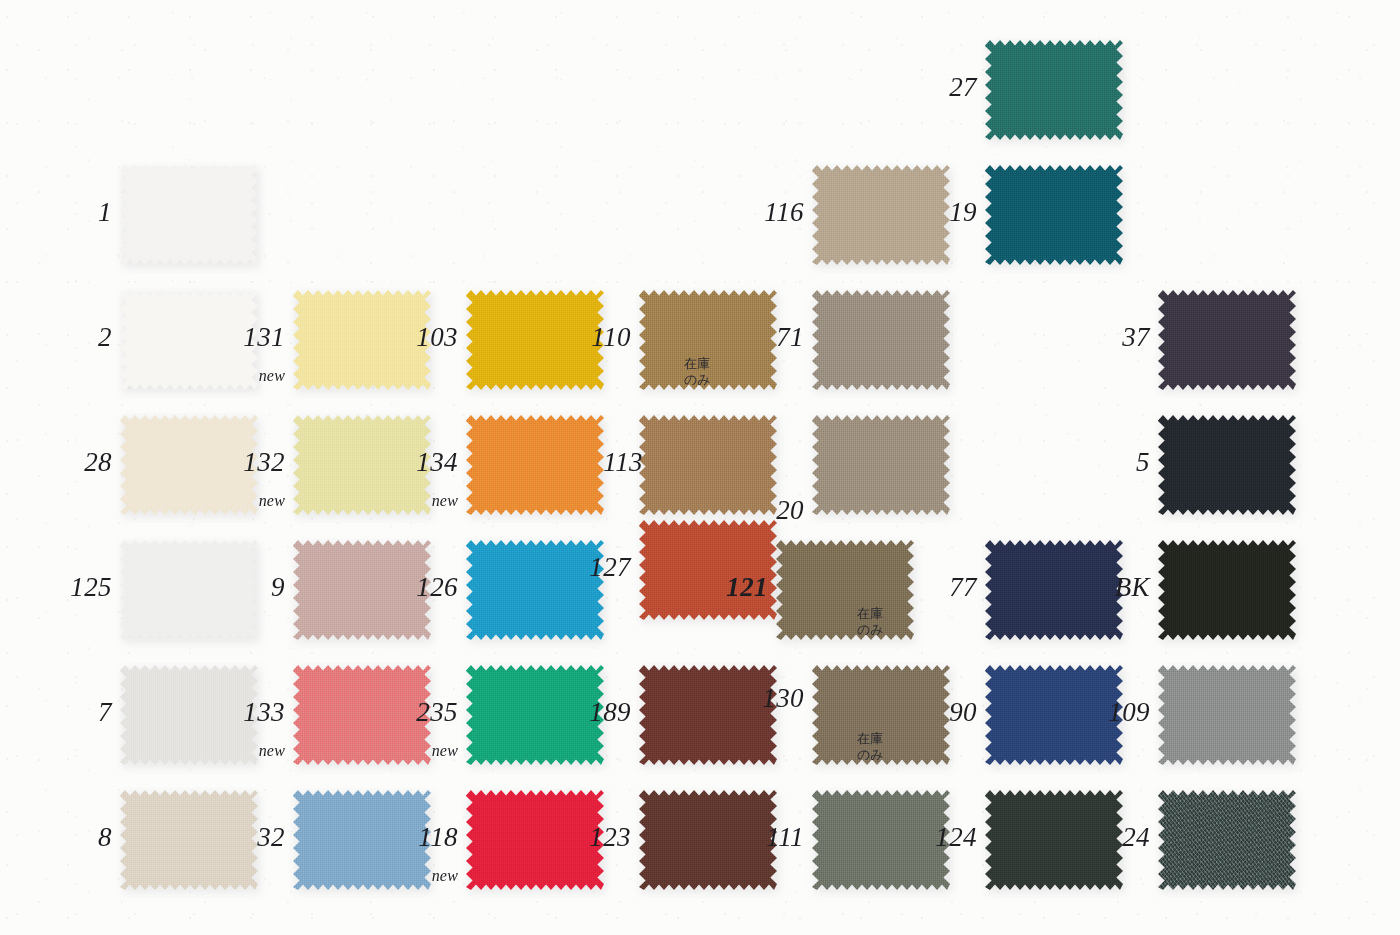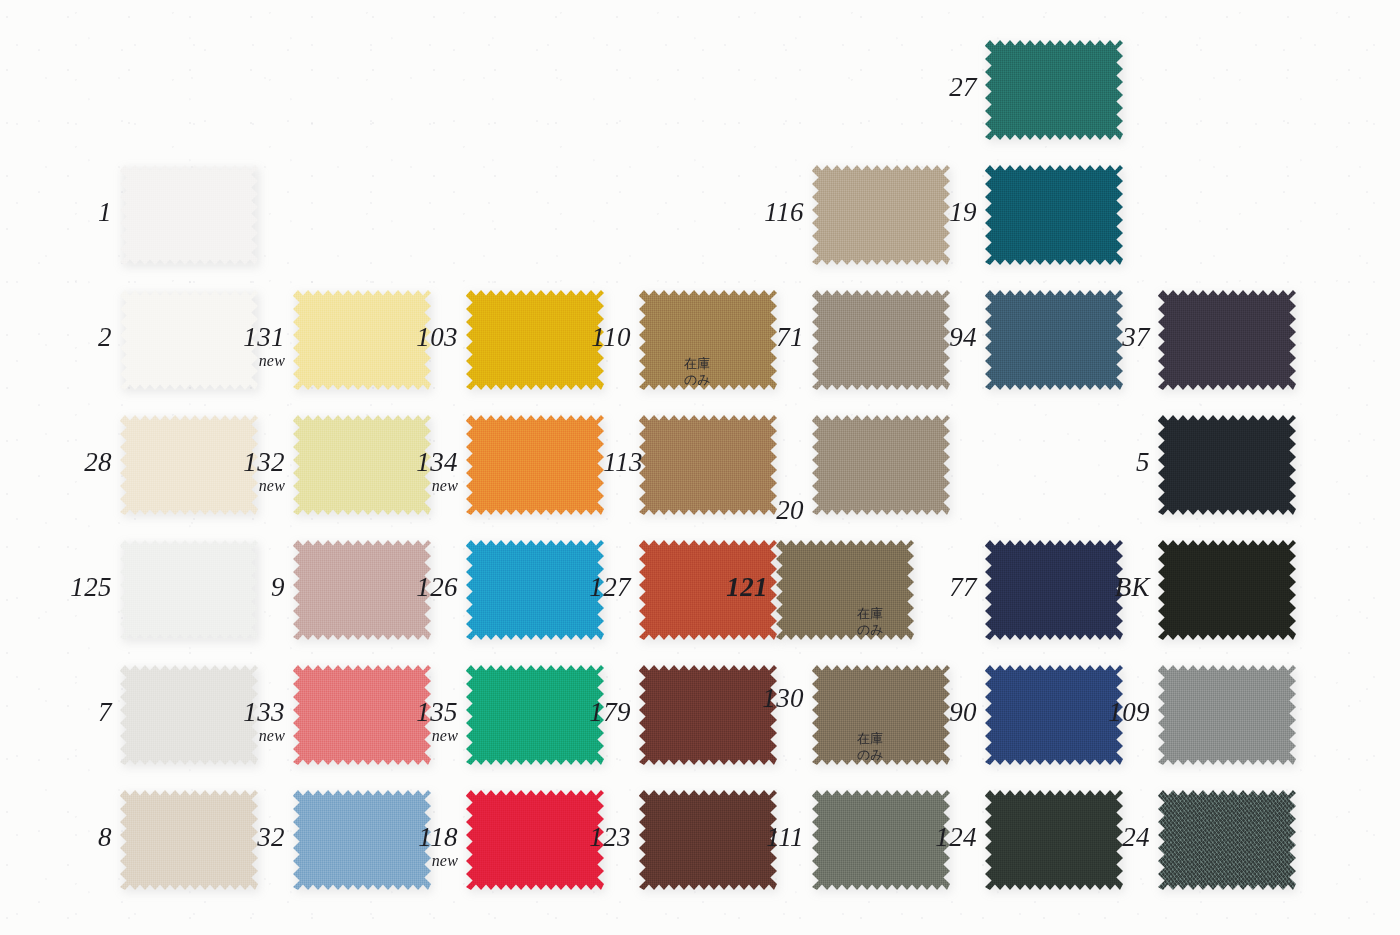--- a/index.html
+++ b/index.html
@@ -109,21 +109,21 @@
   }
   .code{
     font-size:27px;
     letter-spacing:.4px;
     display:block;
   }
   .sub-new{
     display:block;
     font-size:16px;
     font-style:italic;
-    margin-top:2px;
+    margin-top:17px;
     letter-spacing:.2px;
   }
   .sub-jp{
     display:block;
     font-style:normal;
     font-family:"DejaVu Sans","Liberation Sans",sans-serif;
     font-size:13px;
     line-height:1.25;
     margin-top:5px;
     color:#2a2a2f;
@@ -264,21 +264,21 @@
       <div class="label" style="right: 146px; width: 120px; top: 34px;">
         <span class="code">126</span>
       </div>
     </div>
     <div class="cell" style="left: 466px; top: 665px; width: 138px; height: 100px;">
       <div class="swshadow"></div>
       <div class="swatch" style="background: rgb(21, 165, 119);">
         <div class="weave"></div>
       </div>
       <div class="label" style="right: 146px; width: 120px; top: 34px;">
-        <span class="code">135</span>
+        <span class="code">235</span>
         <span class="sub-new">new</span>
       </div>
     </div>
     <div class="cell" style="left: 466px; top: 790px; width: 138px; height: 100px;">
       <div class="swshadow"></div>
       <div class="swatch" style="background: rgb(227, 32, 60);">
         <div class="weave"></div>
       </div>
       <div class="label" style="right: 146px; width: 120px; top: 34px;">
         <span class="code">118</span>
@@ -296,36 +296,36 @@
     </div>
     <div class="cell" style="left: 639px; top: 415px; width: 138px; height: 100px;">
       <div class="swshadow"></div>
       <div class="swatch" style="background: rgb(162, 124, 85);">
         <div class="weave"></div>
       </div>
       <div class="label" style="right: 134px; width: 120px; top: 34px;">
         <span class="code">113</span>
       </div>
     </div>
-    <div class="cell" style="left: 639px; top: 540px; width: 138px; height: 100px;">
+    <div class="cell" style="left: 639px; top: 520px; width: 138px; height: 100px;">
       <div class="swshadow"></div>
       <div class="swatch" style="background: rgb(187, 76, 51);">
         <div class="weave"></div>
       </div>
       <div class="label" style="right: 146px; width: 120px; top: 34px;">
         <span class="code">127</span>
       </div>
     </div>
     <div class="cell" style="left: 639px; top: 665px; width: 138px; height: 100px;">
       <div class="swshadow"></div>
       <div class="swatch" style="background: rgb(107, 55, 48);">
         <div class="weave"></div>
       </div>
       <div class="label" style="right: 146px; width: 120px; top: 34px;">
-        <span class="code">179</span>
+        <span class="code">189</span>
       </div>
     </div>
     <div class="cell" style="left: 639px; top: 790px; width: 138px; height: 100px;">
       <div class="swshadow"></div>
       <div class="swatch" style="background: rgb(94, 55, 47);">
         <div class="weave"></div>
       </div>
       <div class="label" style="right: 146px; width: 120px; top: 34px;">
         <span class="code">123</span>
       </div>
@@ -397,29 +397,20 @@
     </div>
     <div class="cell" style="left: 985px; top: 165px; width: 138px; height: 100px;">
       <div class="swshadow"></div>
       <div class="swatch" style="background: rgb(16, 90, 106);">
         <div class="weave"></div>
       </div>
       <div class="label" style="right: 146px; width: 120px; top: 34px;">
         <span class="code">19</span>
       </div>
     </div>
-    <div class="cell" style="left: 985px; top: 290px; width: 138px; height: 100px;">
-      <div class="swshadow"></div>
-      <div class="swatch" style="background: rgb(60, 92, 112);">
-        <div class="weave"></div>
-      </div>
-      <div class="label" style="right: 146px; width: 120px; top: 34px;">
-        <span class="code">94</span>
-      </div>
-    </div>
     <div class="cell" style="left: 985px; top: 540px; width: 138px; height: 100px;">
       <div class="swshadow"></div>
       <div class="swatch" style="background: rgb(40, 48, 79);">
         <div class="weave"></div>
       </div>
       <div class="label" style="right: 146px; width: 120px; top: 34px;">
         <span class="code">77</span>
         <span class="sub-jp">在庫</span>
         <span class="sub-jp" style="margin-top: 0px;">のみ</span>
       </div>

